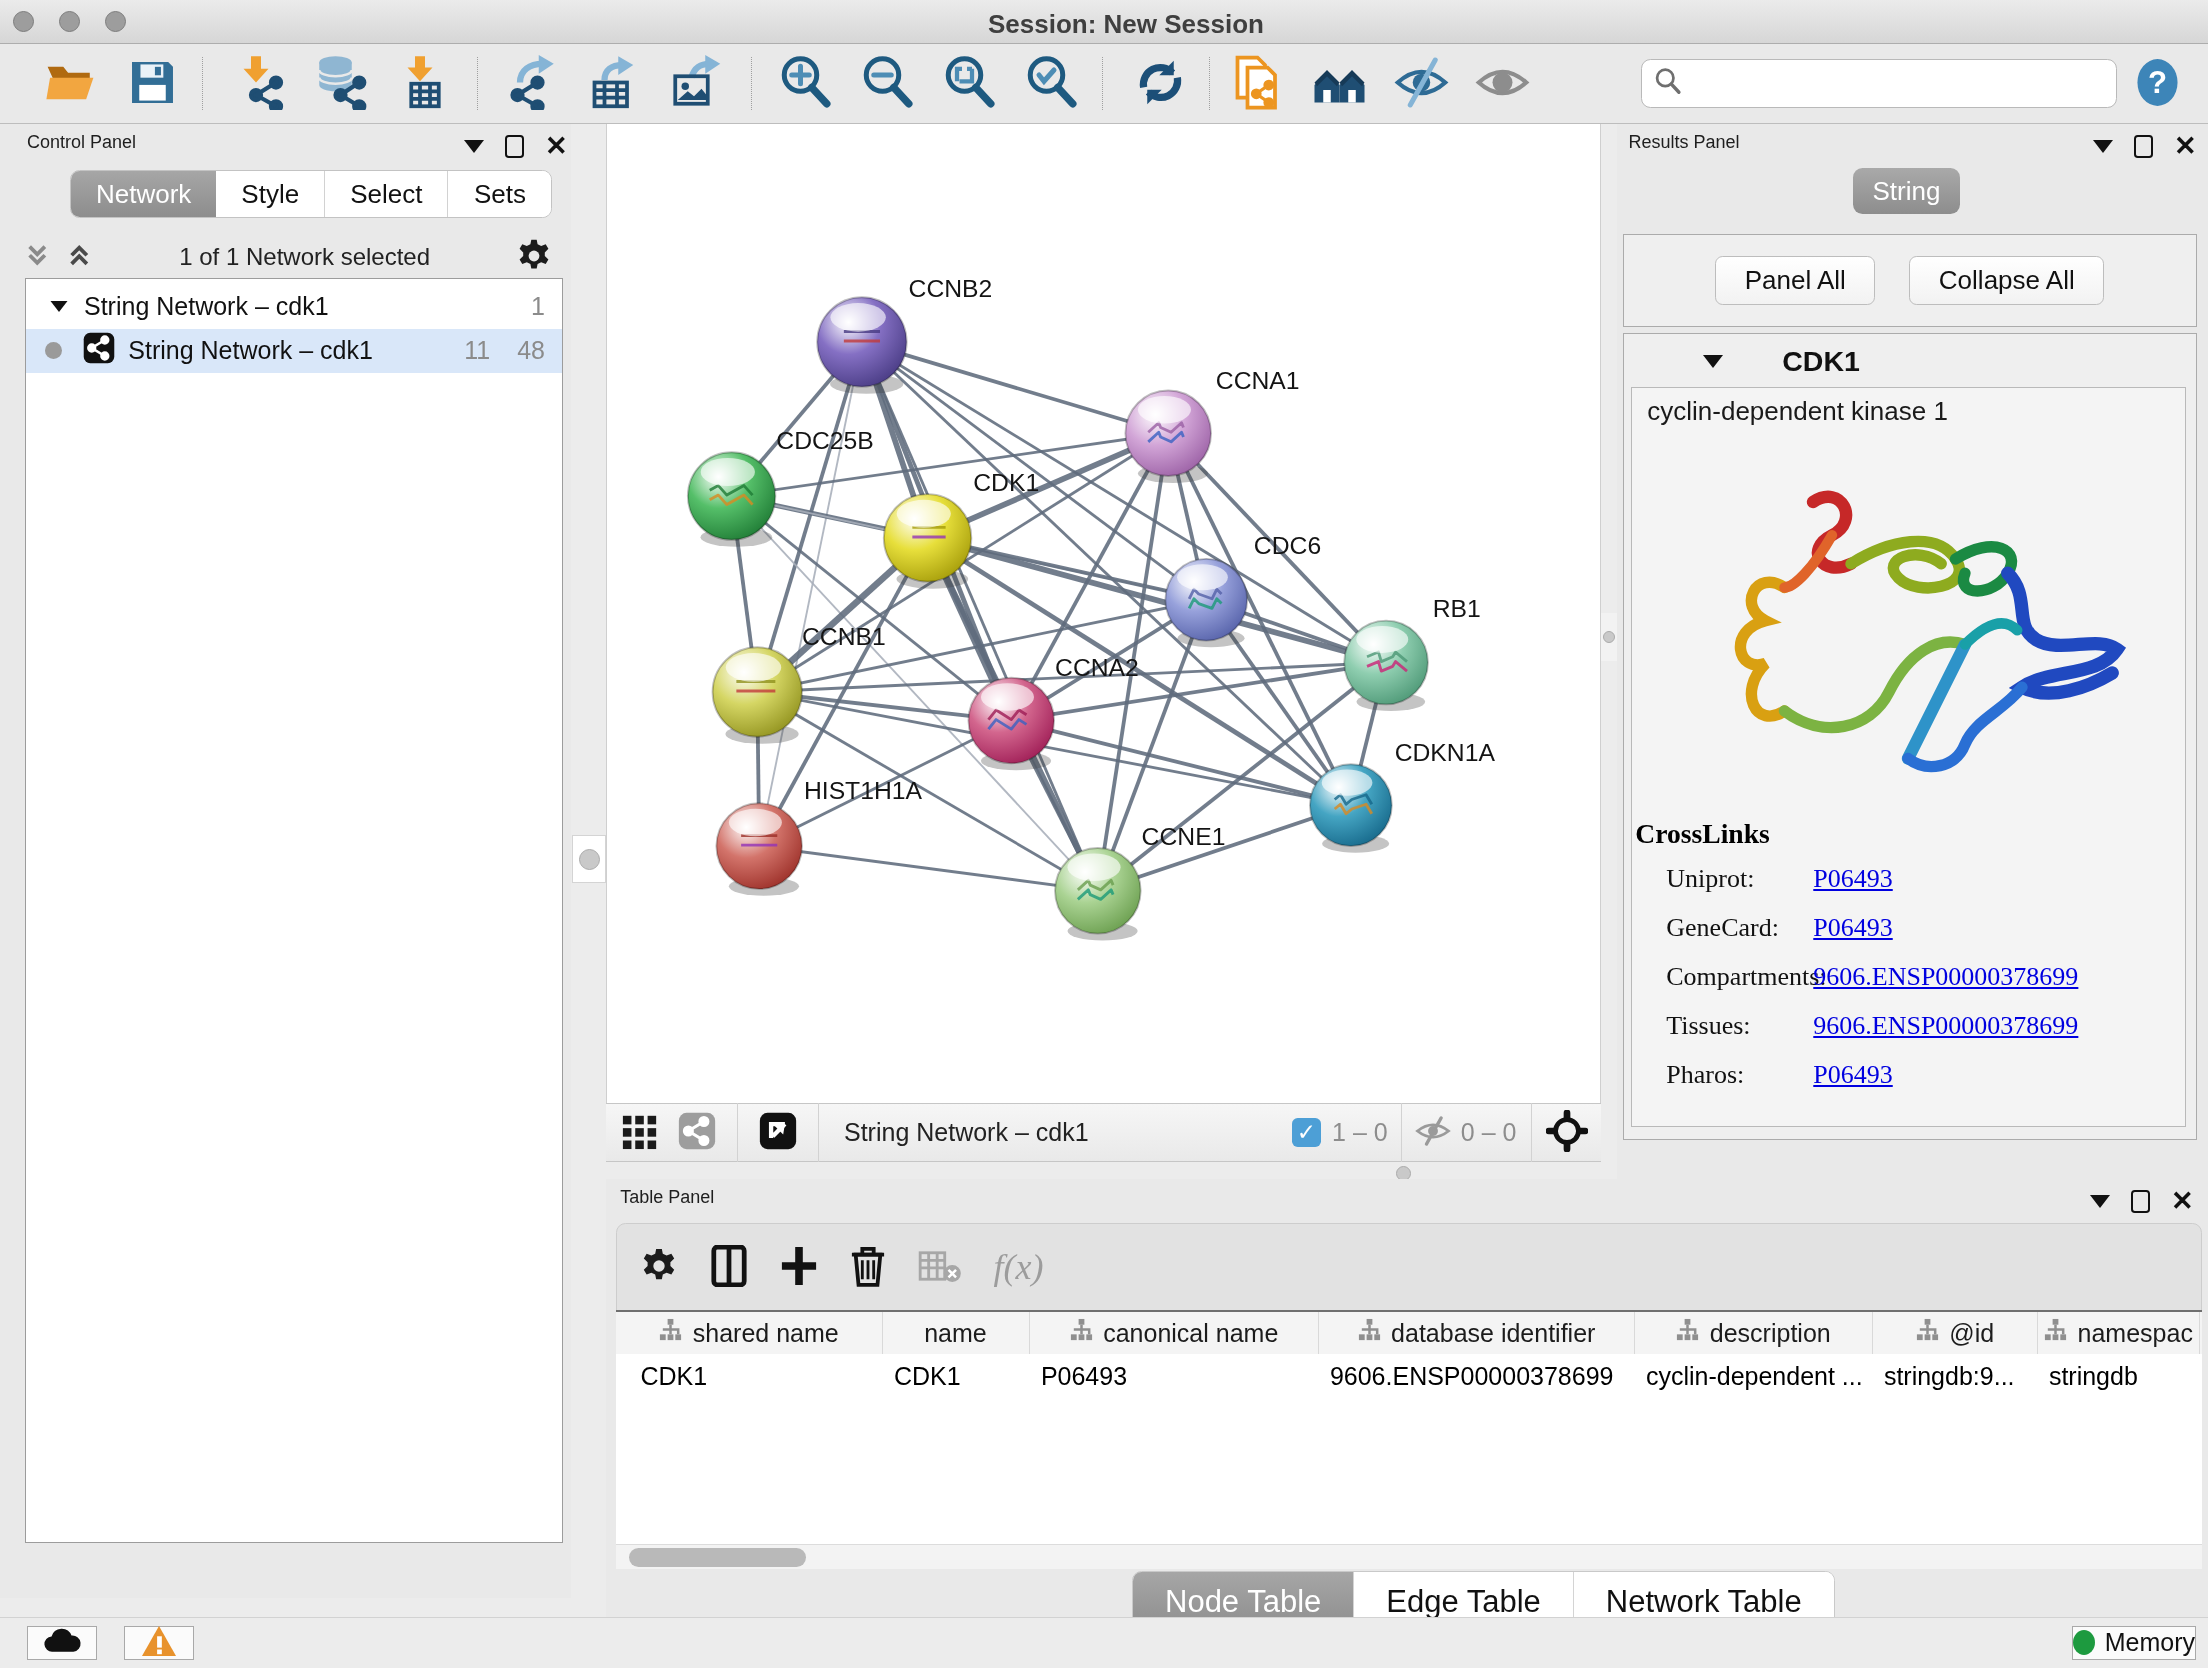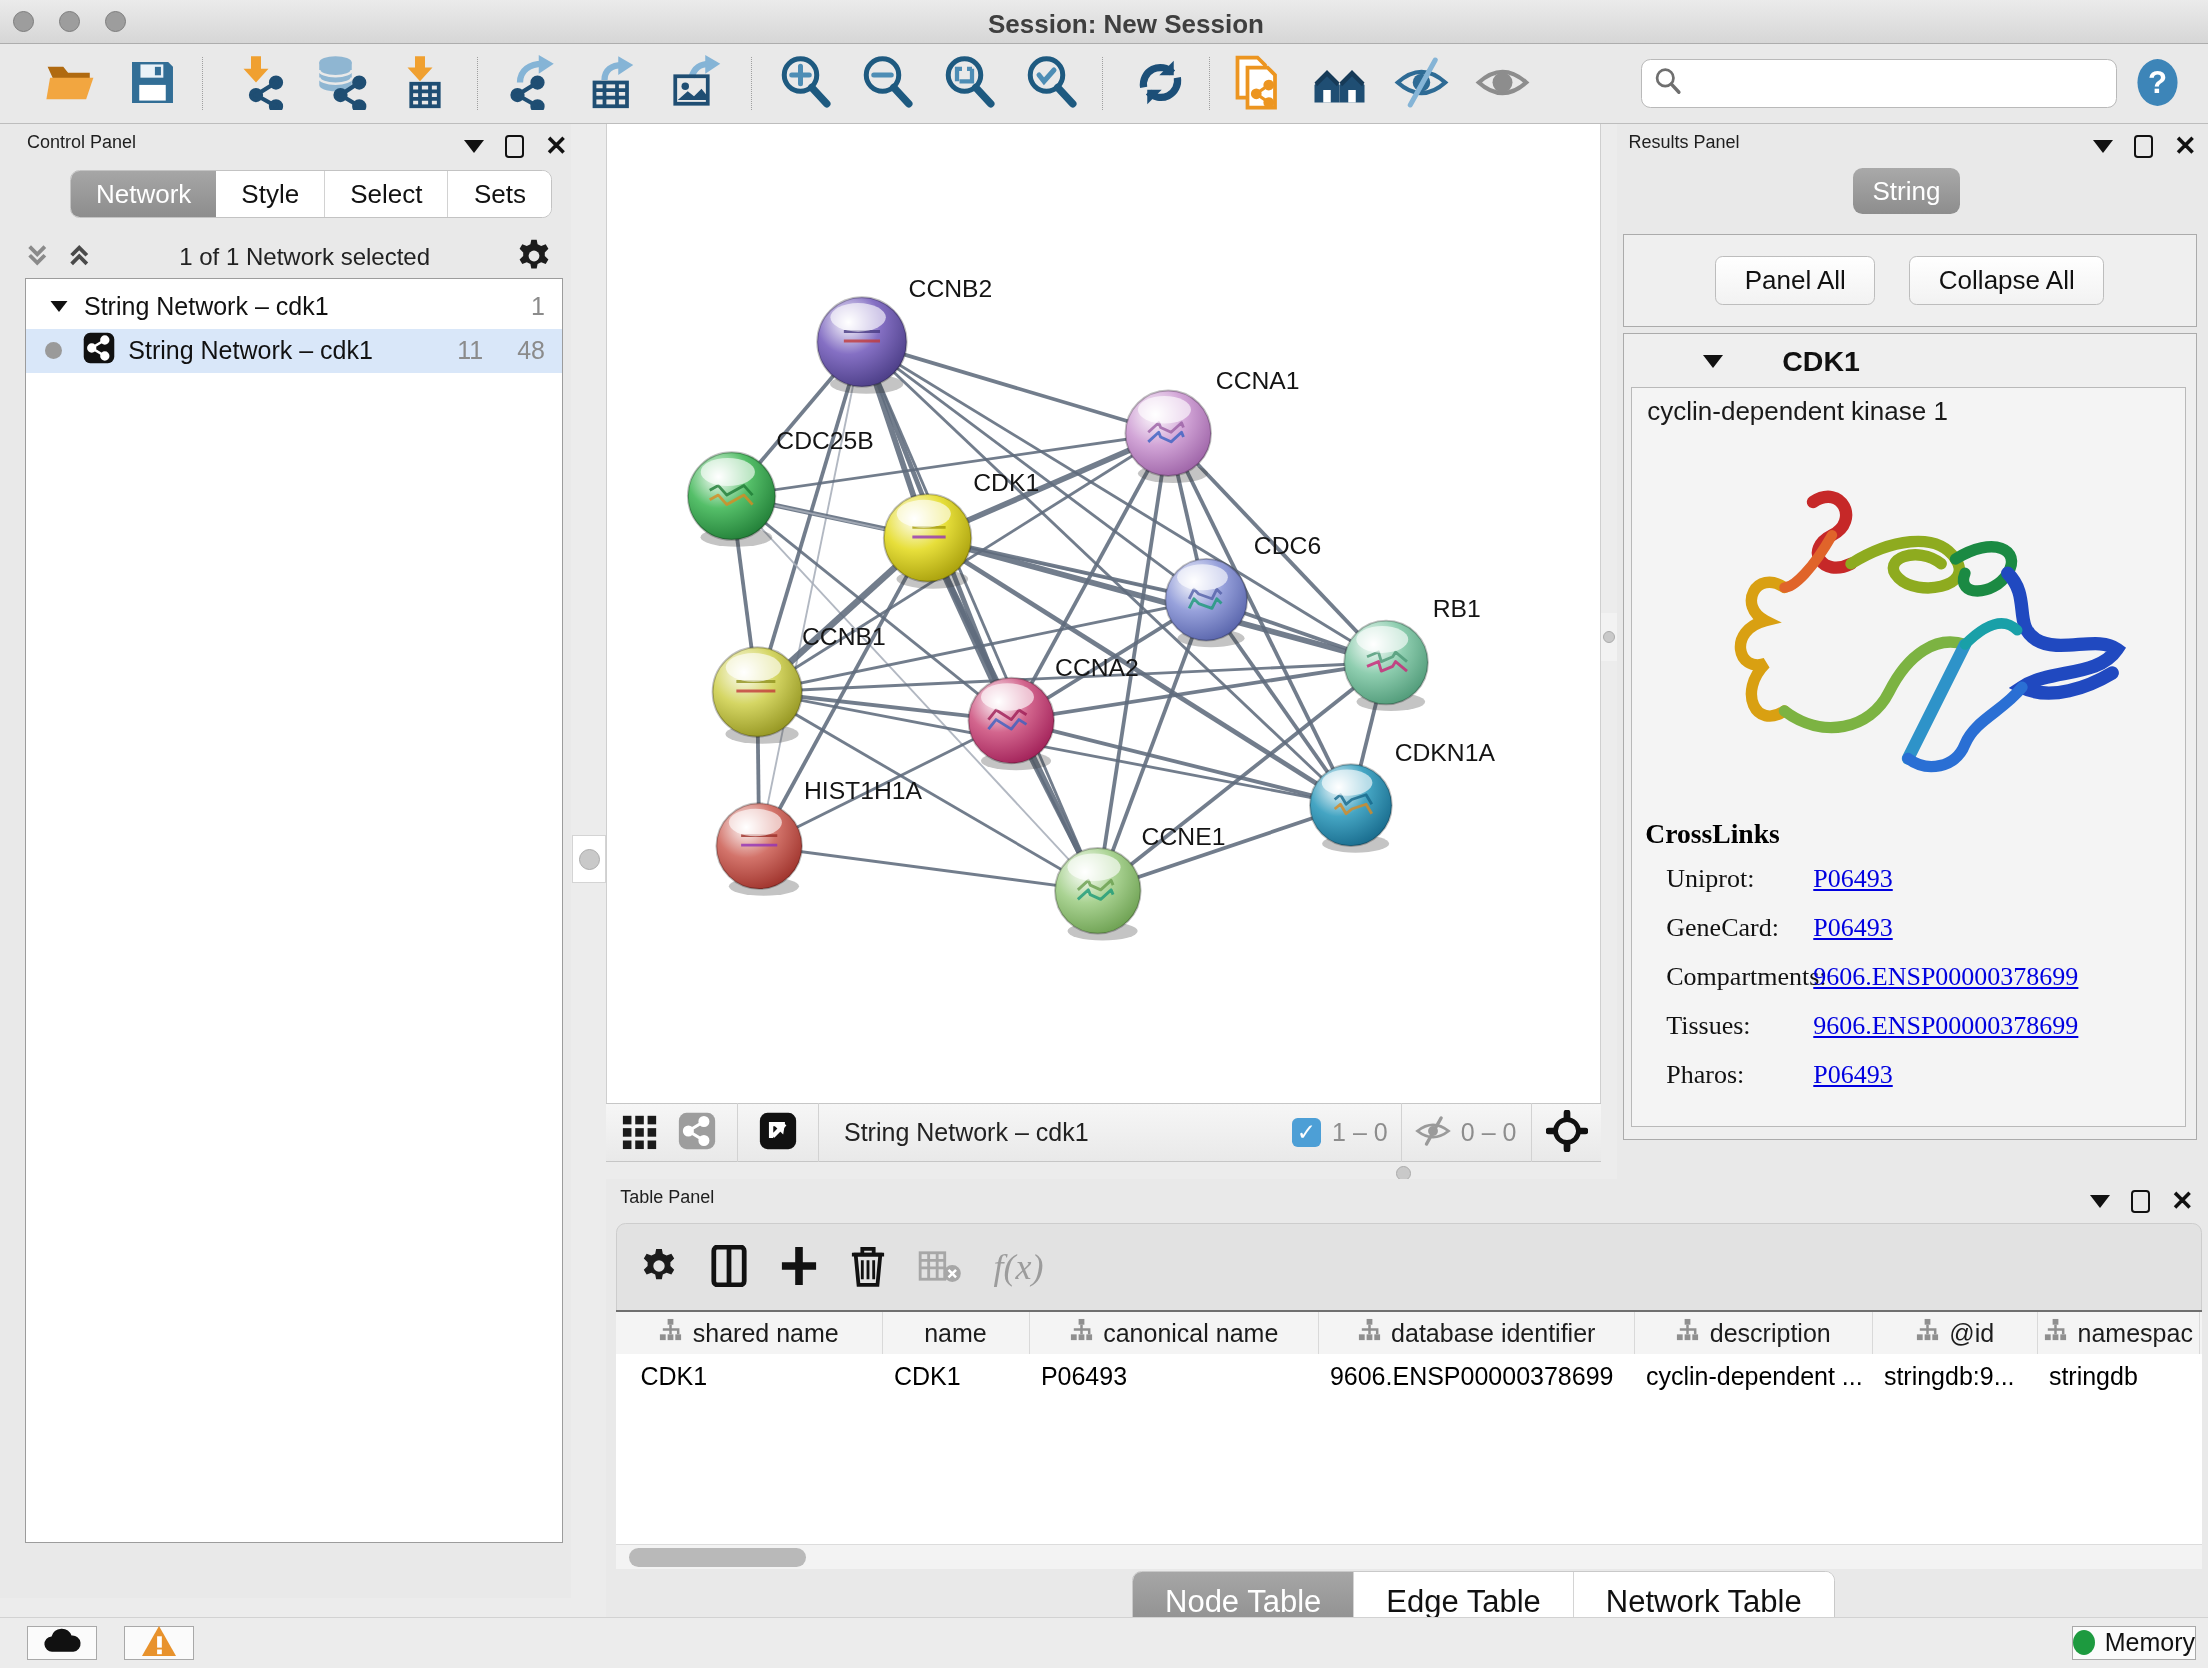--- a/index.html
+++ b/index.html
@@ -62,21 +62,21 @@
   #rp-btnbox { left:5.7px; top:110px; width:574px; height:93px; background:#efefef; border:1.9px solid #ababab;
     display:flex; align-items:center; justify-content:center; gap:34px; }
   .rp-btn { background:linear-gradient(#ffffff,#f2f2f2); border:1px solid #bdbdbd; border-radius:7.6px;
     font-size:26px; color:#111; padding:7.6px 28.5px; }
   #rp-sections { left:5.7px; top:209px; width:574px; height:807px; background:#efefef; border:1.9px solid #ababab; }
   #gene-header { left:7.6px; top:5.7px; width:555px; height:44px; display:flex; align-items:center; }
   #gene-name { font-size:28.5px; font-weight:bold; color:#111; }
   #gene-body { left:7.6px; top:53px; width:555px; height:740px; background:#f4f4f4; border:1px solid #b9b9b9; }
   #gene-desc { left:15px; top:7.6px; font-size:26px; color:#1a1a1a; }
   .cl { font-family:"Liberation Serif", serif; }
-  #crosslinks-title { left:13px; top:430px; font-size:27.6px; font-weight:bold; color:#000; }
+  #crosslinks-title { left:3px; top:430px; font-size:27.6px; font-weight:bold; color:#000; }
   .cl-row { height:49px; display:flex; font-size:26px; color:#111; }
   .cl-label { width:181px; padding-left:34px; }
   .cl-link { color:#0000e0; text-decoration:underline; }
 
   
   #table-panel { left:606px; top:1179px; width:1603px; height:438px; background:#e9e9e9; }
   #tp-toolbox { left:9.5px; top:44px; width:1586px; height:88px; background:#e2e2e2; border:1px solid #cdcdcd;
     border-radius:9.5px 9.5px 0 0; display:flex; align-items:center; gap:32px; padding-left:23px; }
   #fx { font-family:"Liberation Serif", serif; font-style:italic; font-size:36px; color:#9c9c9c; }
   #tbl { left:9.5px; top:131px; width:1586px; height:234px; background:#fff; border-top:2.9px solid #6f6f6f; overflow:hidden; }
@@ -328,21 +328,21 @@
             <rect x="1" y="1" width="42" height="42" rx="9" fill="#111"></rect>
             <g stroke="#fff" stroke-width="3.6" fill="#fff">
               <circle cx="30" cy="11" r="4.6"></circle>
               <circle cx="12" cy="22" r="4.6"></circle>
               <circle cx="30" cy="33" r="4.6"></circle>
               <path d="M30 11L12 22l18 11" fill="none"></path>
             </g>
           </svg></span>
       <span>String Network – cdk1</span>
       <span class="count" style="margin-left:auto">11</span>
-      <span class="count" style="margin-left:34px; margin-right:17px">48</span>
+      <span class="count" style="margin-left:27px; margin-right:17px">48</span>
     </div>
   </div>
 </div>
 
 <div class="abs" style="left:572px; top:835px; width:34px; height:48px; background:#fff; border:1px solid #d4d4d4; display:flex; align-items:center; justify-content:center">
     <span class="splitter-dot" style="width:21px;height:21px; display:block"></span>
   </div>
 <div class="abs" style="left:1601px; top:613px; width:16px; height:48px; background:#f2f2f2; display:flex; align-items:center; justify-content:center">
     <span class="splitter-dot" style="width:12.4px;height:12.4px; display:block"></span>
   </div>

